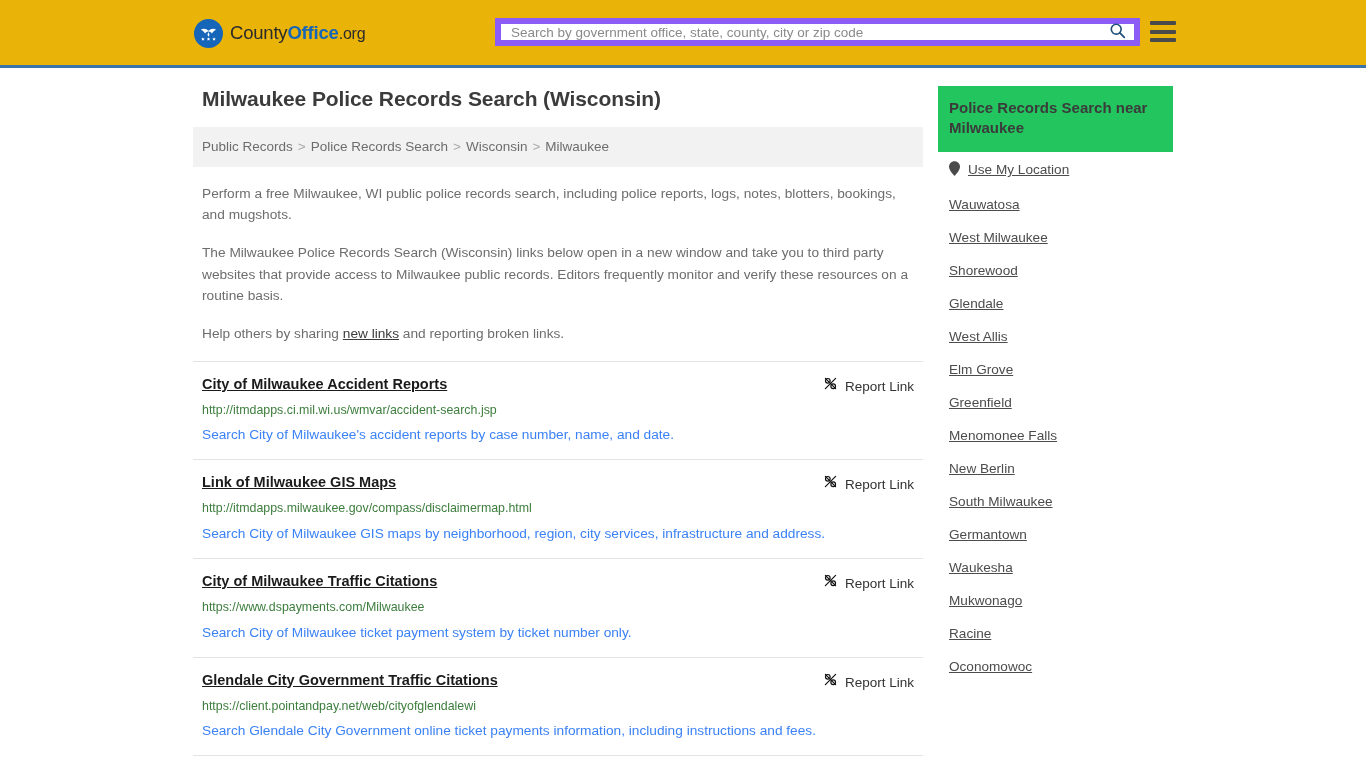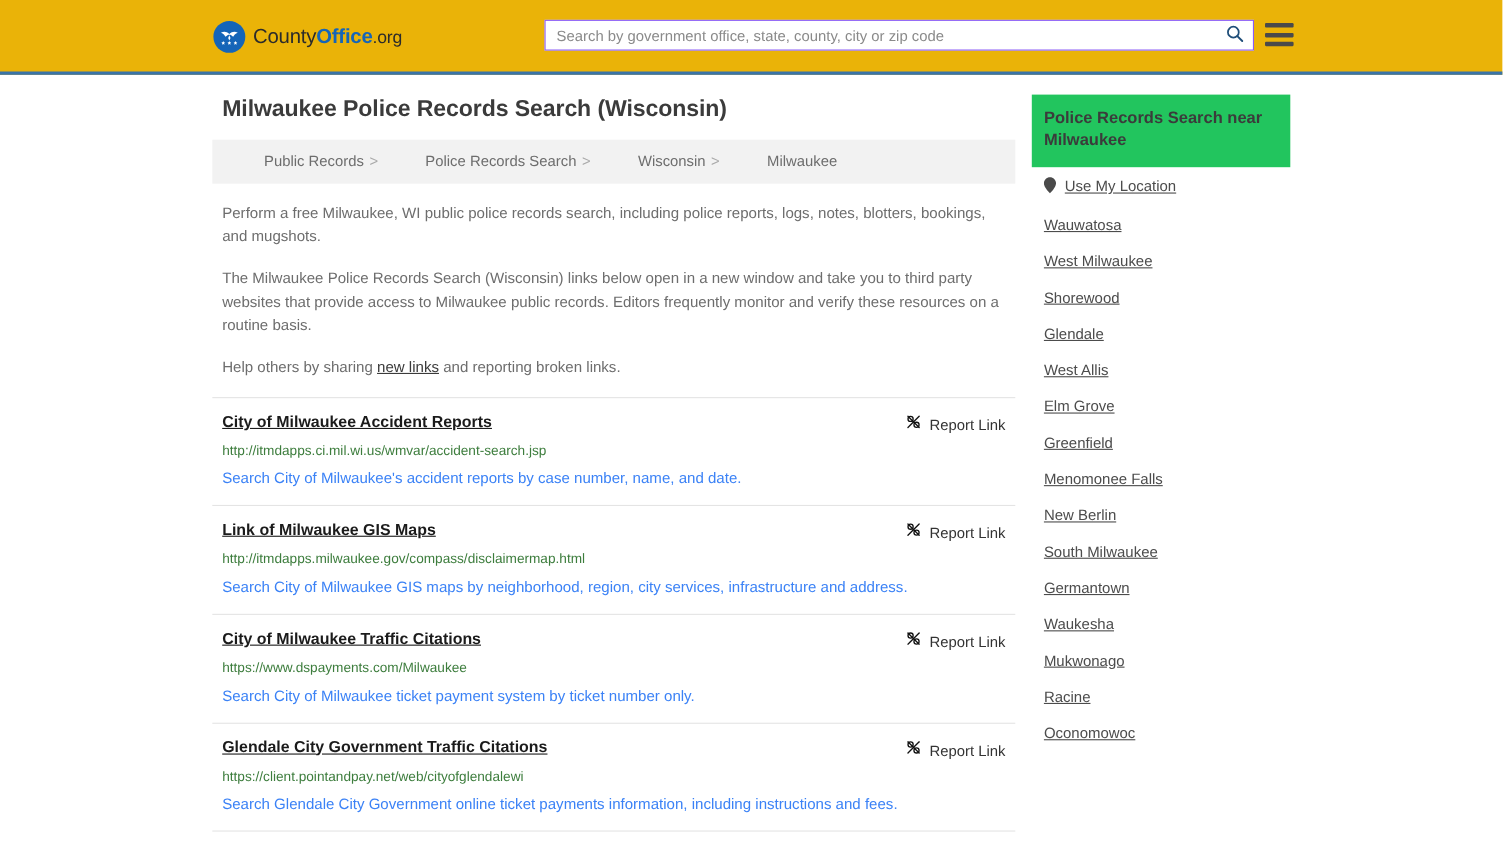--- a/index.html
+++ b/index.html
@@ -50,21 +50,21 @@
   .logo-text .lt-office { color: #1565b8; font-weight: bold; }
   .logo-text .lt-org { color: #2b2b2b; font-size: 16px; }
 
   .search-wrap {
     position: absolute;
     left: 495px;
     top: 18px;
     width: 645px;
     height: 28px;
     background: #ffffff;
-    border: 1px solid #8b5cf6;
+    border: 6px solid #8b5cf6;
     display: flex;
     align-items: center;
   }
   .search-input {
     flex: 1 1 auto;
     border: 0;
     outline: none;
     height: 26px;
     padding: 0 10px;
     font-family: "Liberation Sans", sans-serif;
@@ -137,21 +137,20 @@
     background: #f2f2f2;
     padding: 11px 9px;
     font-size: 13.5px;
     color: #6d6d6d;
     margin: 0 0 16px 0;
     line-height: 1.3;
   }
   .breadcrumb a {
     color: #6d6d6d;
     text-decoration: none;
-    margin-left: 38px;
   }
   .breadcrumb .sep { color: #a9a9a9; margin: 0 5px; }
 
   .intro {
     margin: 0 9px 16px 9px;
     font-size: 13.7px;
     color: #6d6d6d;
     line-height: 1.58;
   }
   .intro a.inline-link {

